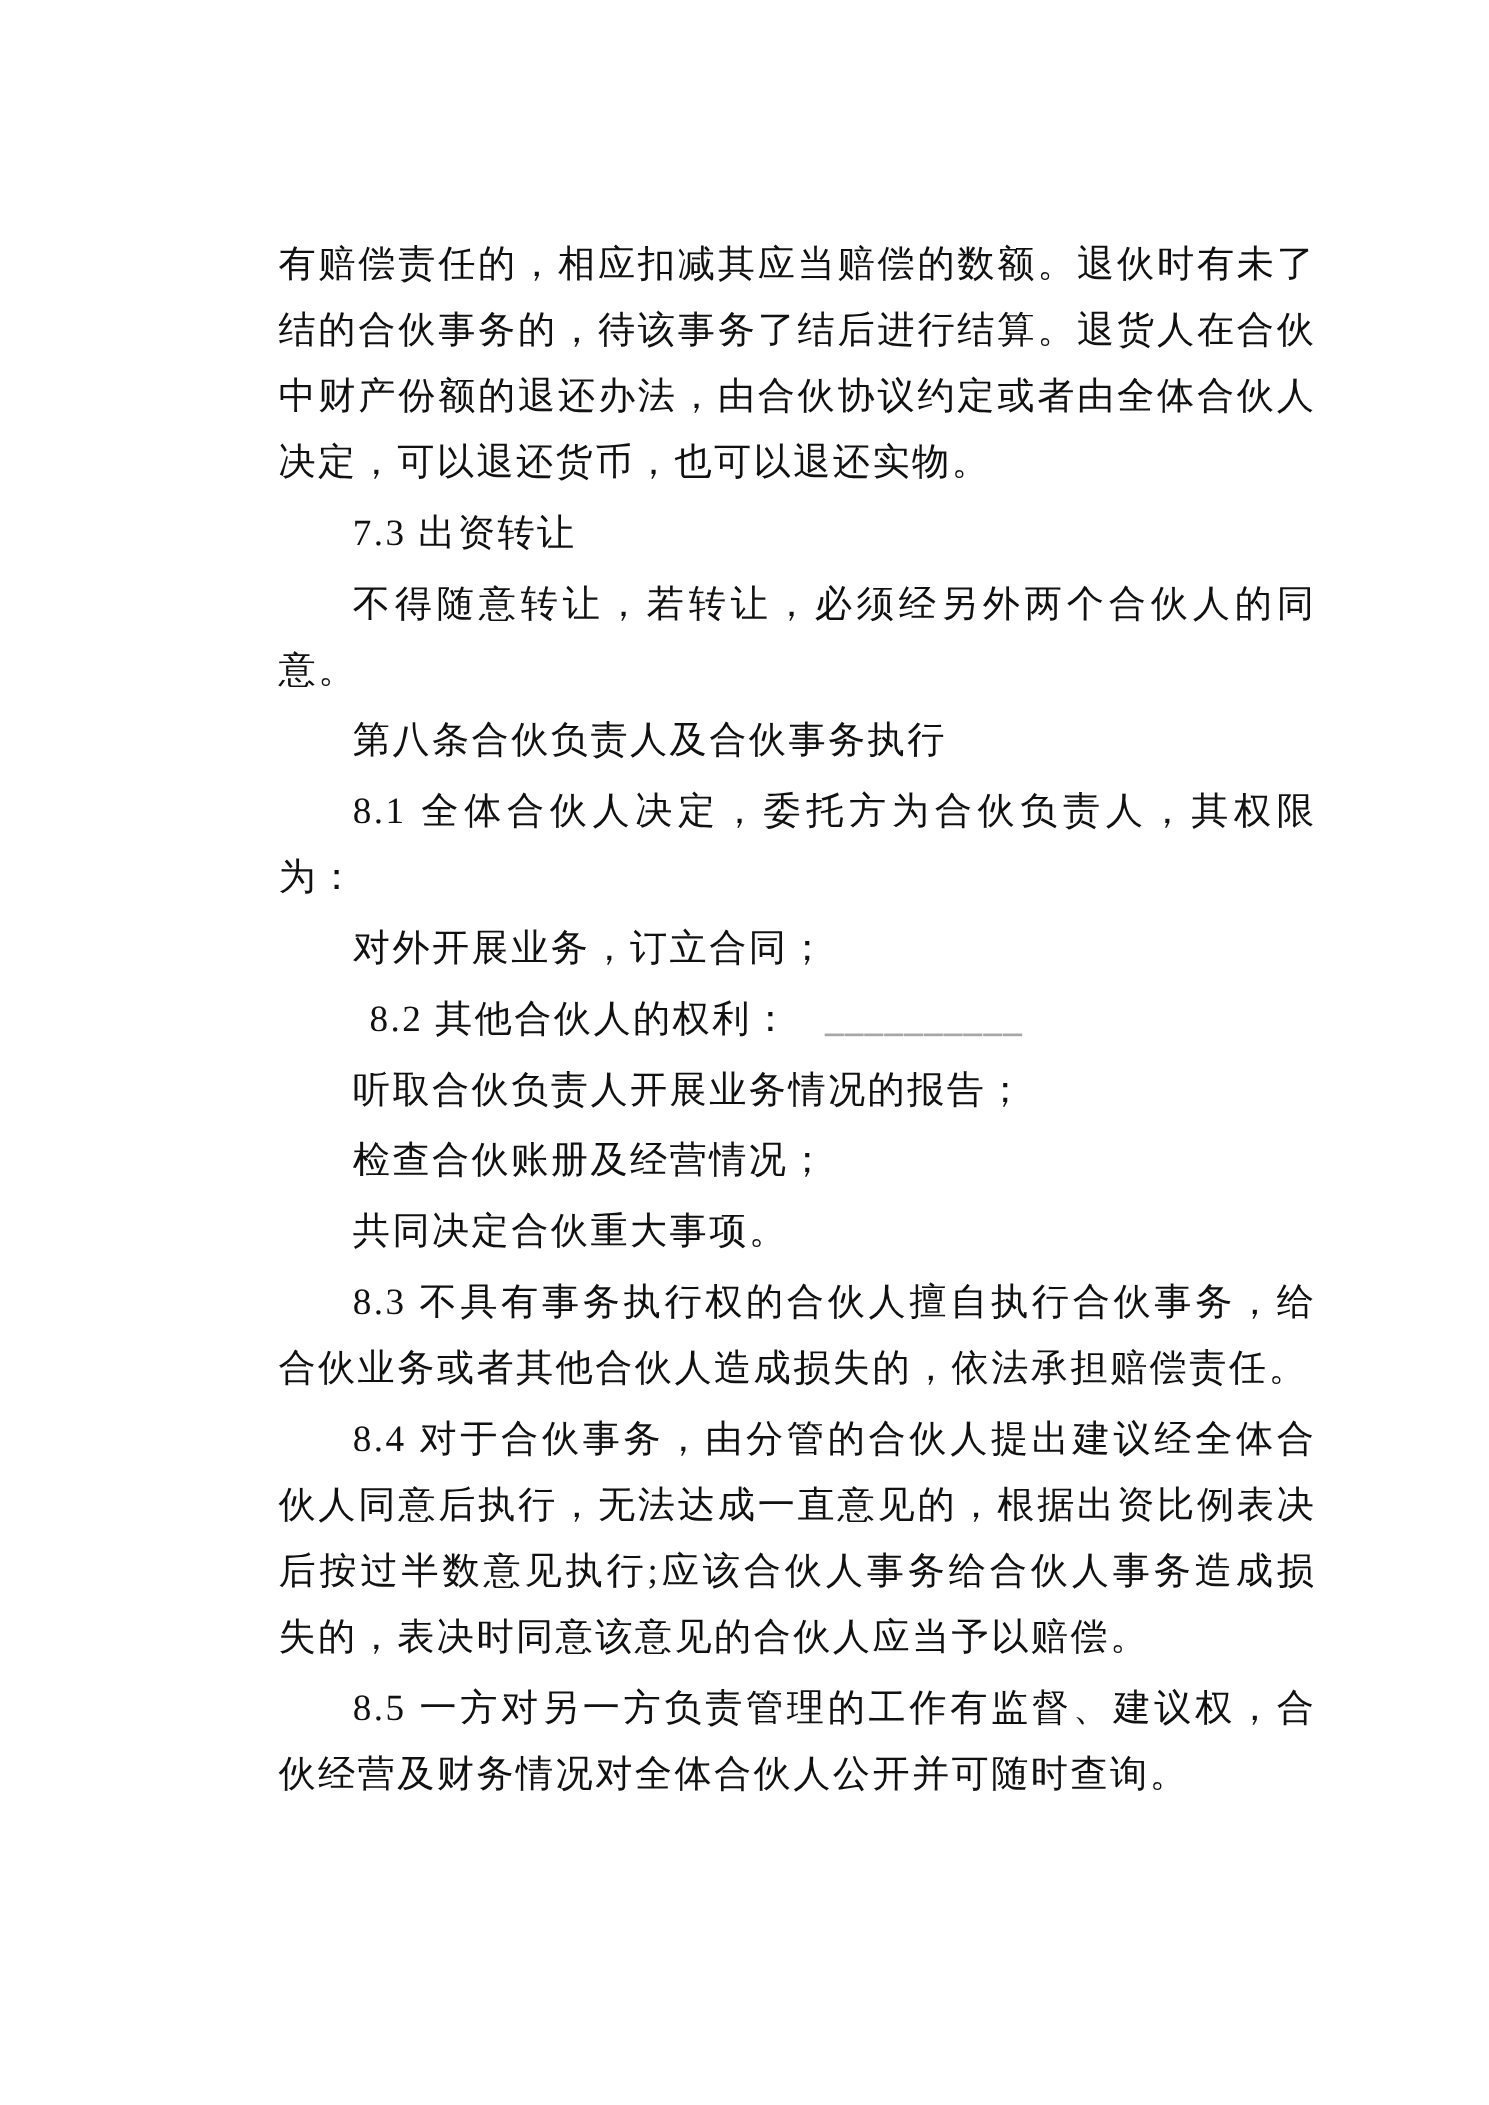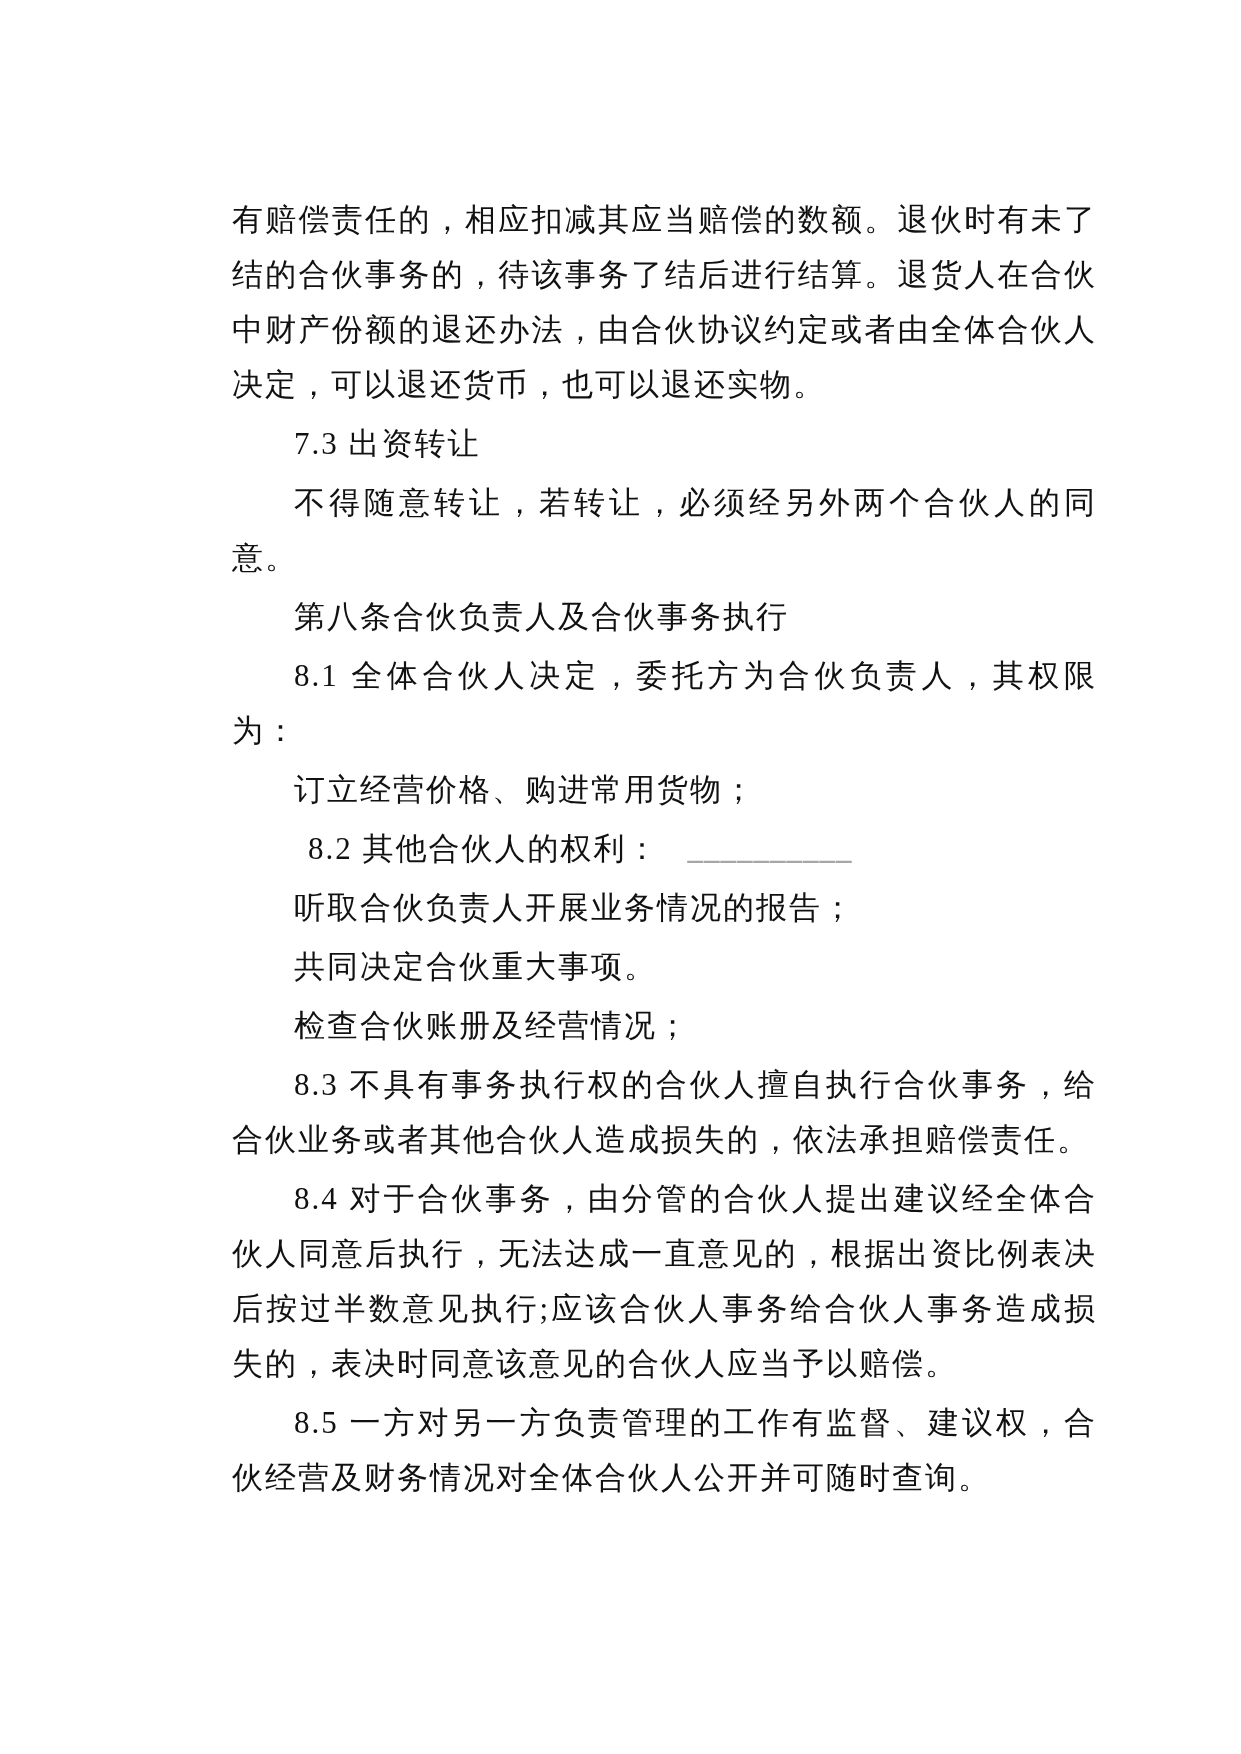--- a/index.html
+++ b/index.html
@@ -44,21 +44,21 @@
 </style>
 </head>
 <body>
 
 <div class="doc-page">
   <p class="para no-indent">有赔偿责任的，相应扣减其应当赔偿的数额。退伙时有未了结的合伙事务的，待该事务了结后进行结算。退货人在合伙中财产份额的退还办法，由合伙协议约定或者由全体合伙人决定，可以退还货币，也可以退还实物。</p>
   <p class="para">7.3 出资转让</p>
   <p class="para">不得随意转让，若转让，必须经另外两个合伙人的同意。</p>
   <p class="para">第八条合伙负责人及合伙事务执行</p>
   <p class="para">8.1 全体合伙人决定，委托方为合伙负责人，其权限为：</p>
-  <p class="para">订立经营价格、购进常用货物；</p>
+  <p class="para">对外开展业务，订立合同；</p>
   <p class="para"><span>8.2 其他合伙人的权利：</span><span class="blank">__________</span></p>
   <p class="para">听取合伙负责人开展业务情况的报告；</p>
+  <p class="para">检查合伙账册及经营情况；</p>
   <p class="para">共同决定合伙重大事项。</p>
-  <p class="para">检查合伙账册及经营情况；</p>
   <p class="para">8.3 不具有事务执行权的合伙人擅自执行合伙事务，给合伙业务或者其他合伙人造成损失的，依法承担赔偿责任。</p>
   <p class="para">8.4 对于合伙事务，由分管的合伙人提出建议经全体合伙人同意后执行，无法达成一直意见的，根据出资比例表决后按过半数意见执行;应该合伙人事务给合伙人事务造成损失的，表决时同意该意见的合伙人应当予以赔偿。</p>
   <p class="para">8.5 一方对另一方负责管理的工作有监督、建议权，合伙经营及财务情况对全体合伙人公开并可随时查询。</p>
 </div>
 
 </body></html>

